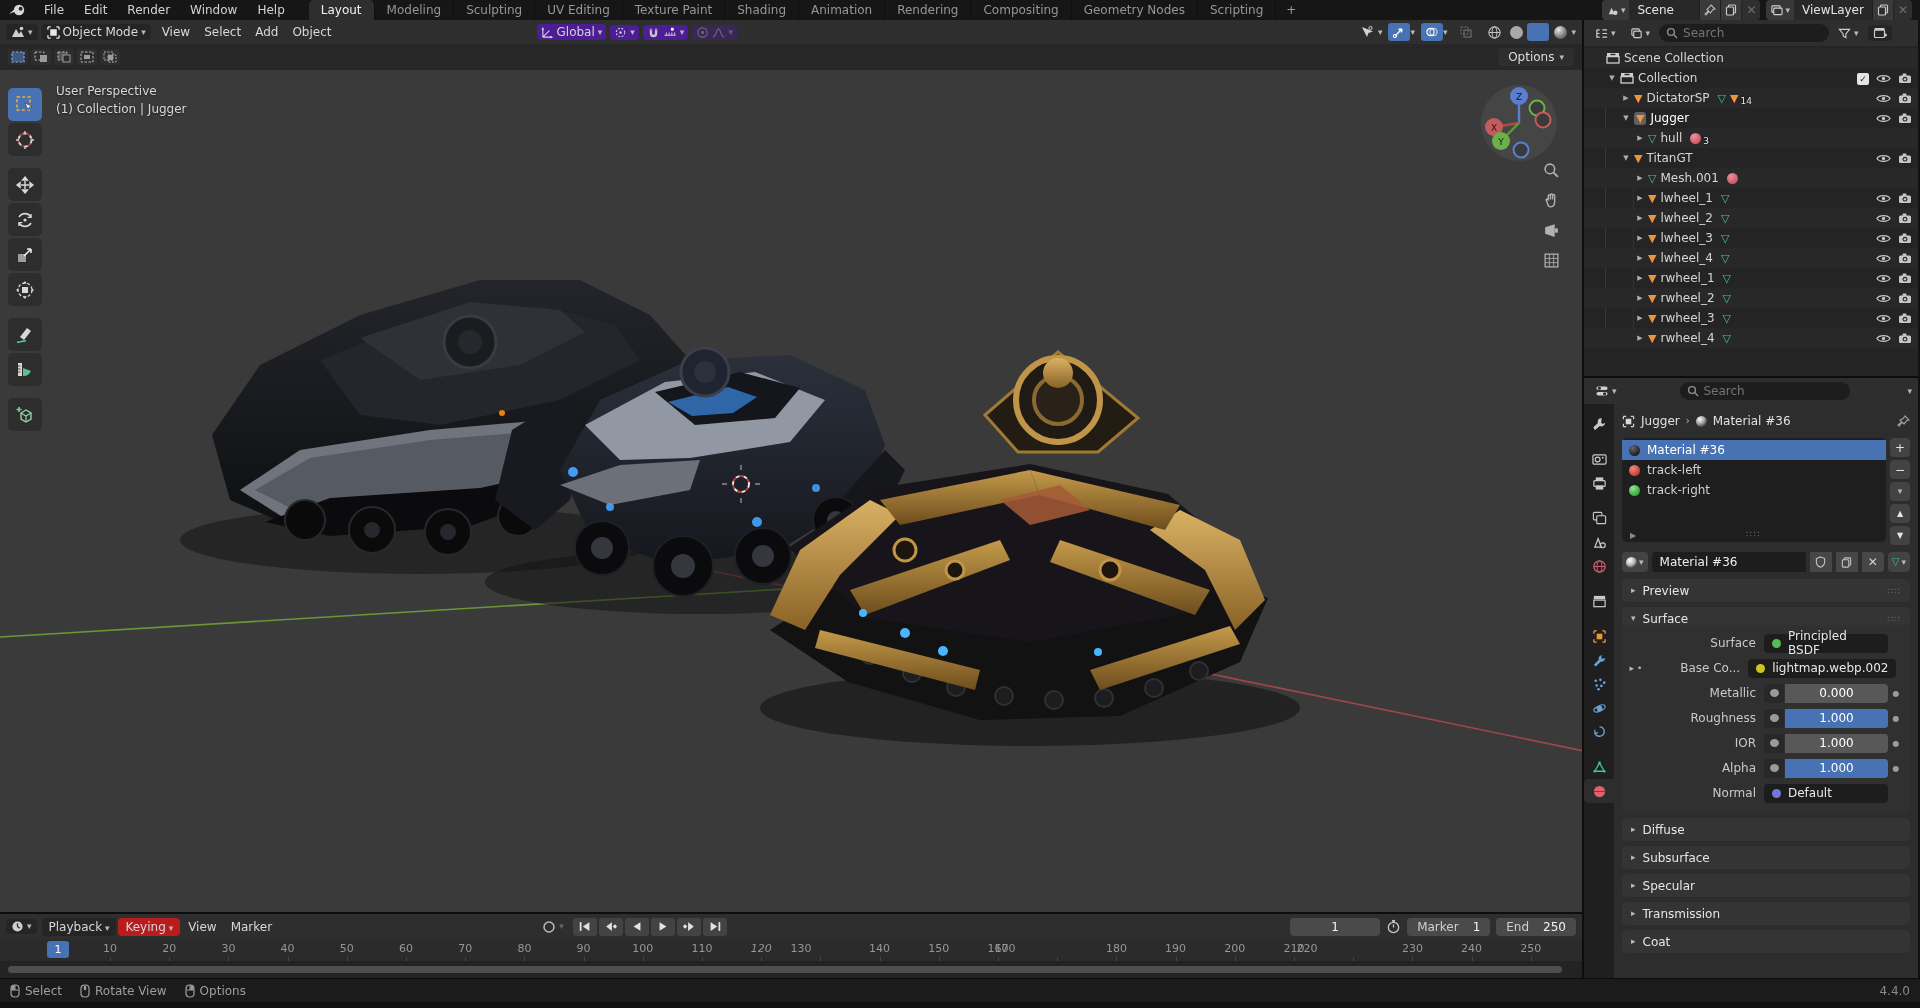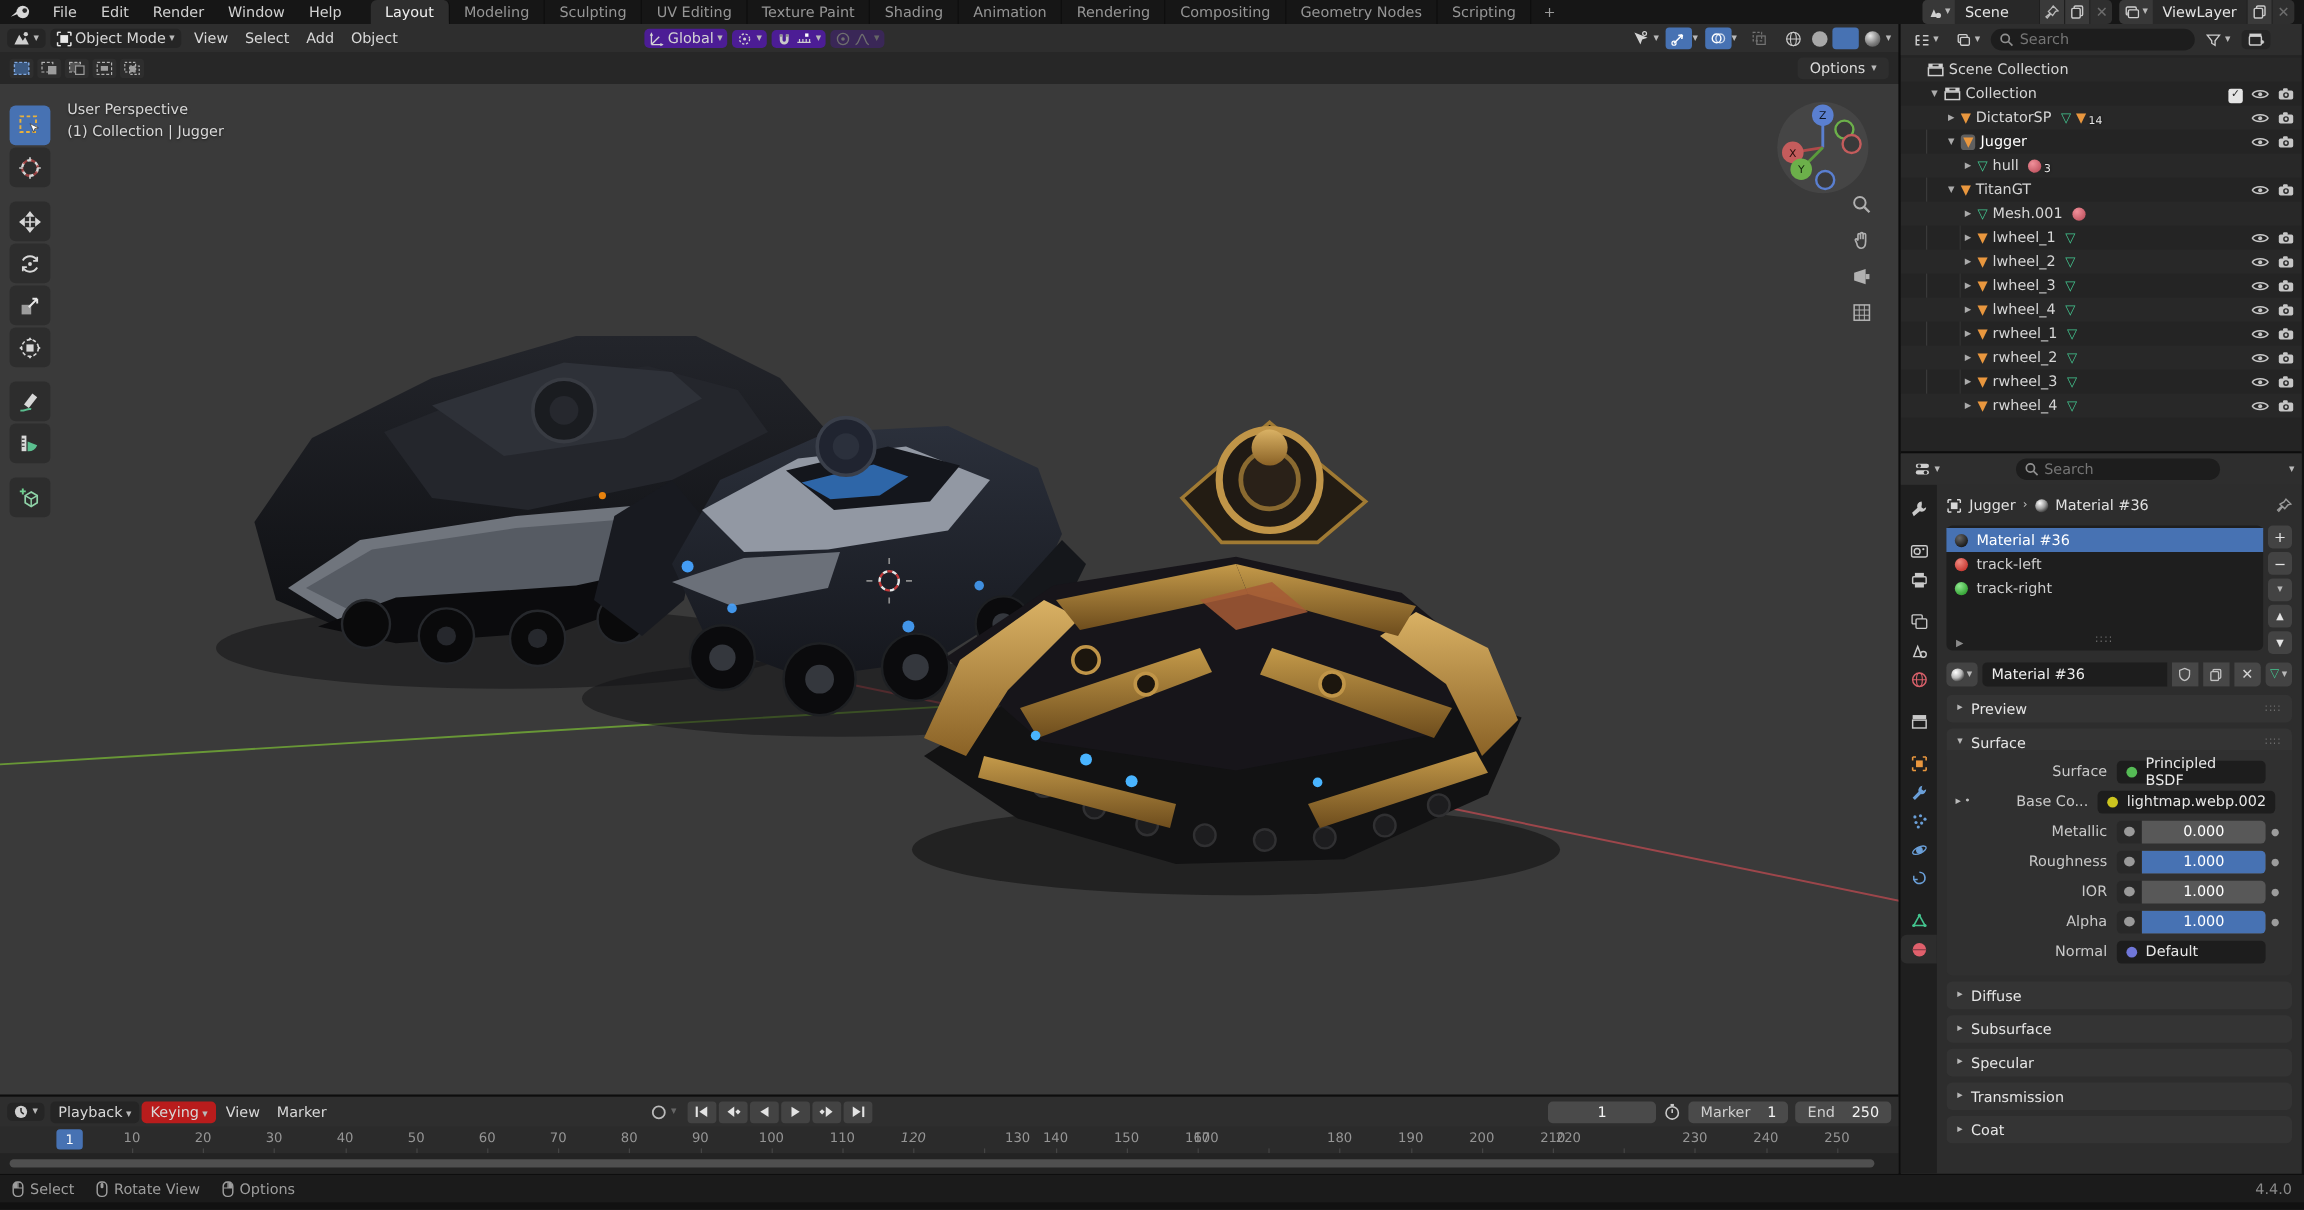--- a/index.html
+++ b/index.html
@@ -673,21 +673,21 @@
           <span class="ruler-num" style="left: 524.4px;">80</span>
           <span class="ruler-tick" style="left: 524.4px;"></span>
           <span class="ruler-num" style="left: 583.6px;">90</span>
           <span class="ruler-tick" style="left: 583.6px;"></span>
           <span class="ruler-num" style="left: 642.8px;">100</span>
           <span class="ruler-tick" style="left: 642.8px;"></span>
           <span class="ruler-num" style="left: 702px;">110</span>
           <span class="ruler-tick" style="left: 702px;"></span>
           <span class="ruler-num" style="left: 761.2px; font-style: italic;">120</span>
           <span class="ruler-tick" style="left: 761.2px;"></span>
-          <span class="ruler-num" style="left: 848px;">130</span>
+          <span class="ruler-num" style="left: 801px;">130</span>
           <span class="ruler-tick" style="left: 820.4px;"></span>
           <span class="ruler-num" style="left: 879.6px;">140</span>
           <span class="ruler-tick" style="left: 879.6px;"></span>
           <span class="ruler-num" style="left: 938.8px;">150</span>
           <span class="ruler-tick" style="left: 938.8px;"></span>
           <span class="ruler-num" style="left: 998px;">160</span>
           <span class="ruler-tick" style="left: 998px;"></span>
           <span class="ruler-num" style="left: 1005px; text-align: center;">170</span>
           <span class="ruler-tick" style="left: 1057.2px;"></span>
           <span class="ruler-num" style="left: 1116.4px;">180</span>

